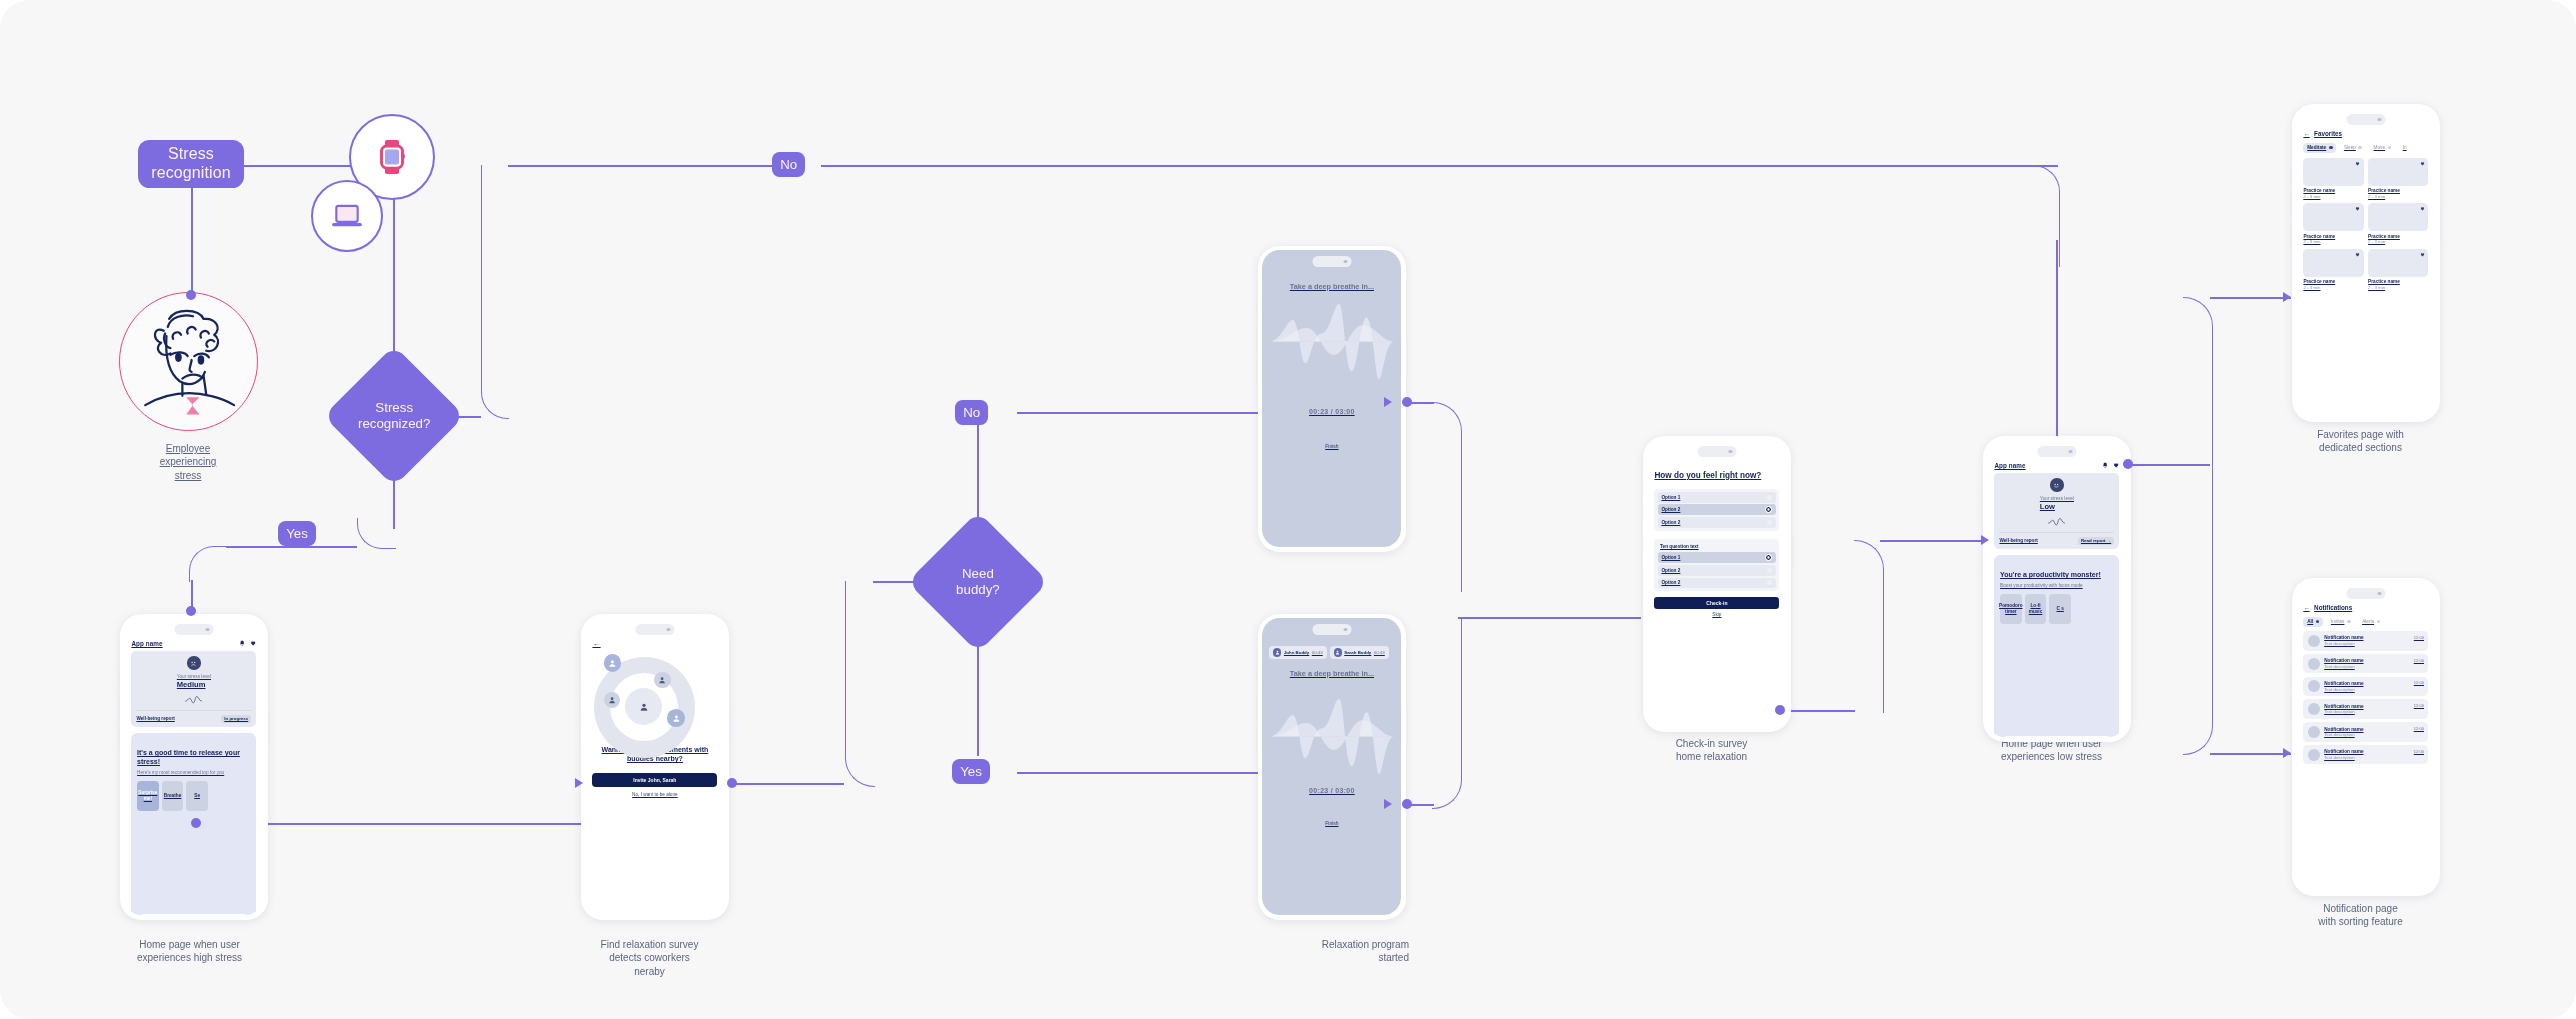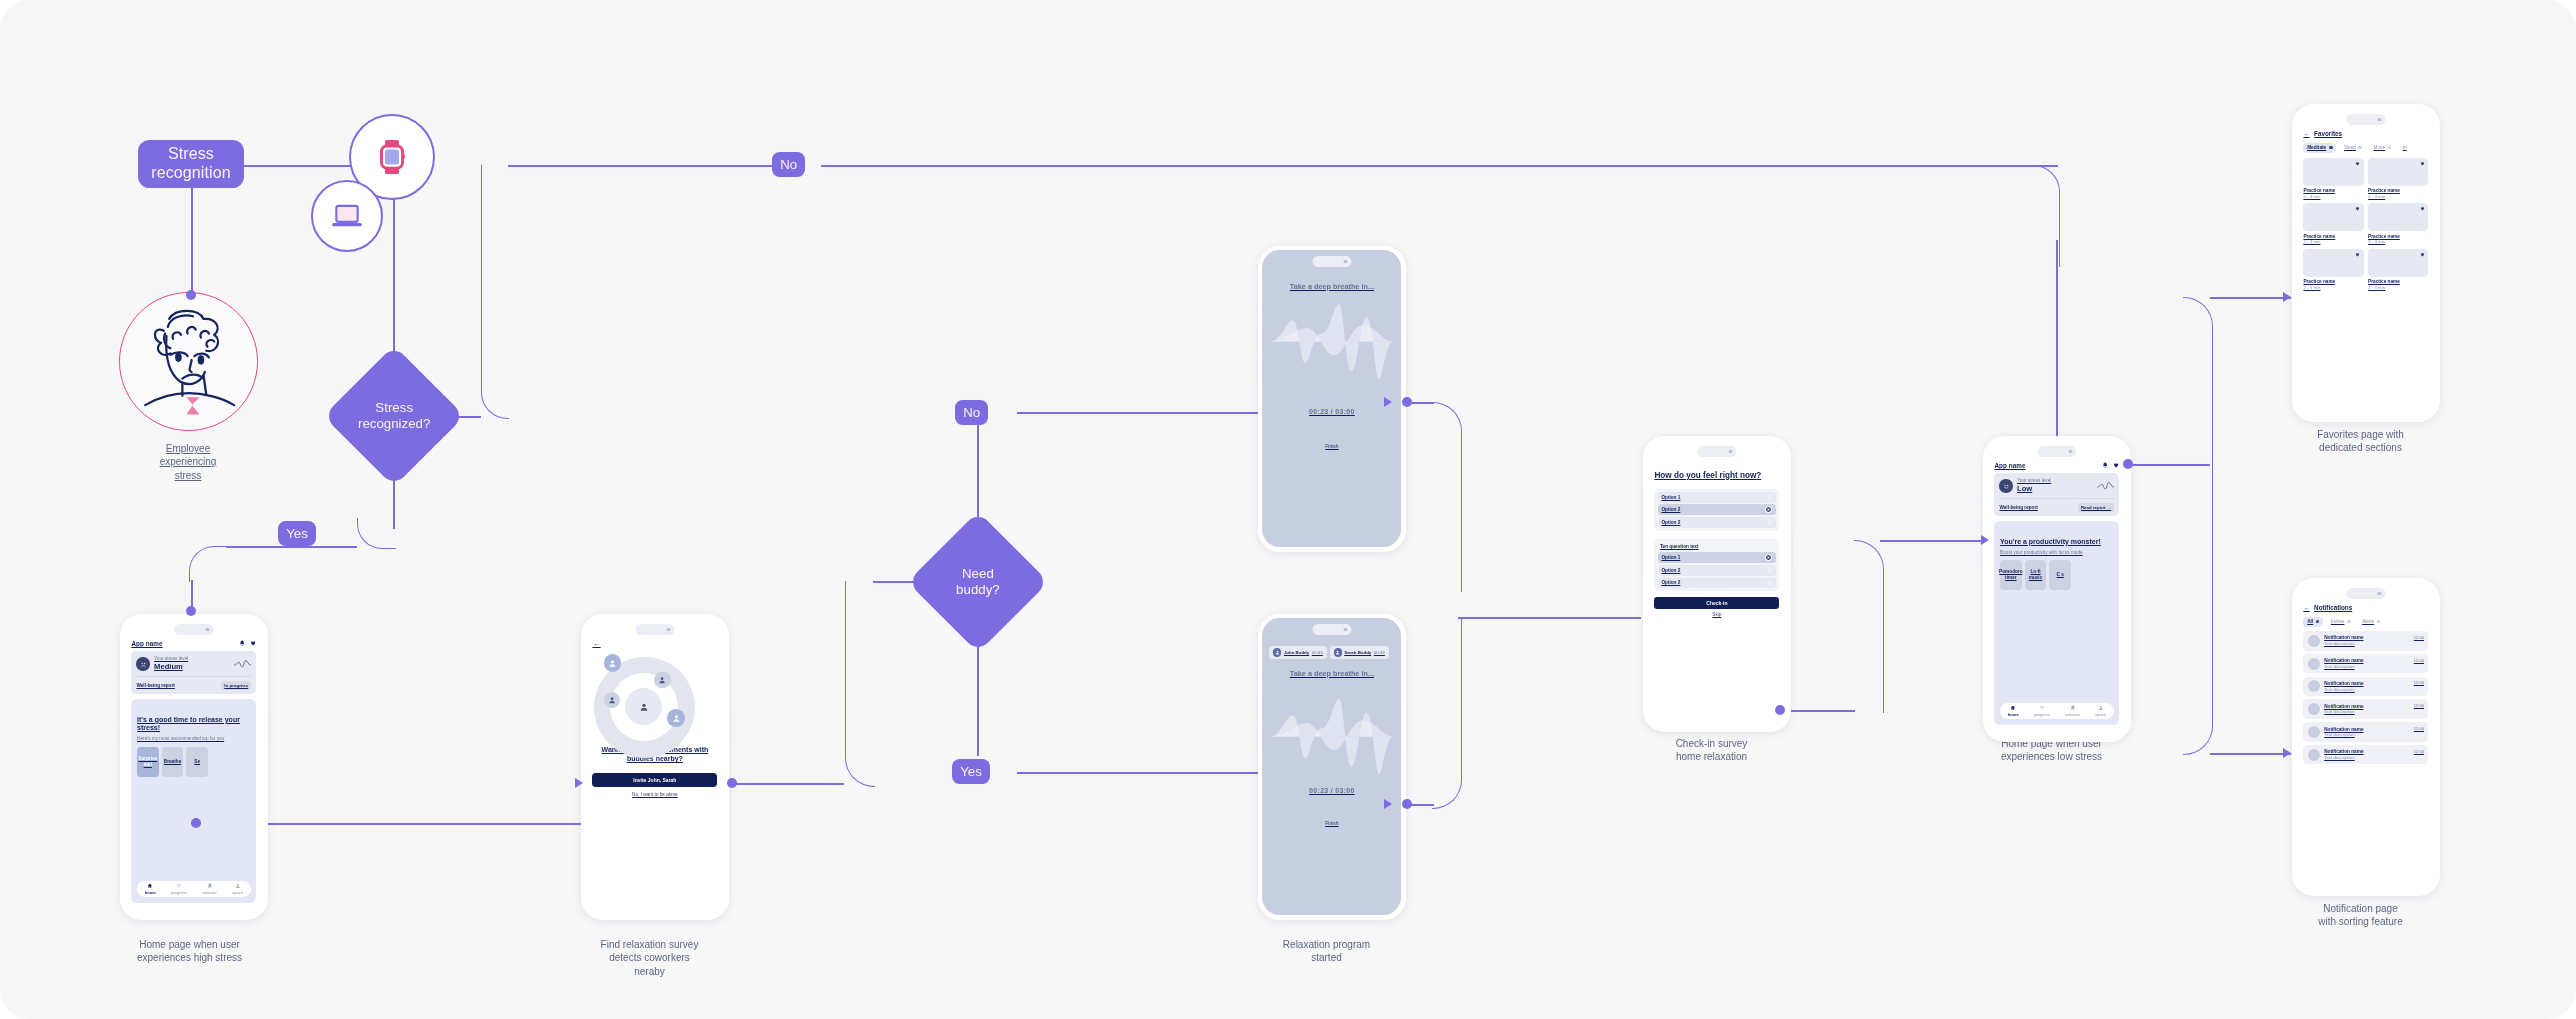--- a/index.html
+++ b/index.html
@@ -72,21 +72,21 @@
   .side-btn{position:absolute;background:#ececf0;border-radius:1.9px;}
   
   .scr{position:absolute;inset:0;padding:6.3px 7px;box-sizing:border-box;
        padding-top:21.5px;font-size:5.7px;color:#13205c;text-decoration:underline;}
   .app-top{display:flex;align-items:center;justify-content:space-between;margin-bottom:4.4px;}
   .app-name{font-weight:700;font-size:6.3px;color:#13205c;letter-spacing:0.1px;}
   .app-icons{display:flex;gap:4.4px;align-items:center;}
   .ic{width:6.3px;height:6.3px;fill:#1c2a63;}
   .stress-card{background:#e6e9f2;border-radius:5px;padding:5px 5px 0 5px;}
   .stress-row{display:flex;align-items:center;gap:4.4px;padding-bottom:4.4px;
-              border-bottom:0.6px solid #d5dae7;}
+              border-bottom:0.6px solid #d5dae7;flex-direction:column;}
   .face{width:13.3px;height:13.3px;border-radius:50%;background:#3b4570;flex:none;
         display:flex;align-items:center;justify-content:center;}
   .stress-txt{flex:1;}
   .stress-lbl{font-size:4.7px;color:#6d7590;line-height:1.3;}
   .stress-val{font-size:7.6px;font-weight:700;color:#13205c;line-height:1.25;}
   .spark{width:17.7px;height:11.4px;flex:none;}
   .report-row{display:flex;align-items:center;justify-content:space-between;padding:3.8px 0;}
   .report-lbl{font-size:4.7px;font-weight:700;color:#13205c;}
   .report-badge{font-size:4.4px;font-weight:700;color:#13205c;background:#d5dae7;
                 border-radius:2.5px;padding:1.9px 3.2px;}
@@ -502,21 +502,21 @@
         <div class="breathe-h" style="margin-top:10px;">Take a deep breathe in...</div>
         <svg class="wave" style="margin-top:17.7px;" viewBox="0 0 200 120" preserveAspectRatio="none">
           <path d="M0 60 C20 60 28 28 38 28 C48 28 50 92 58 92 C66 92 70 48 84 48 C98 48 104 4 112 4 C120 4 122 104 132 104 C142 104 146 24 156 24 C166 24 170 116 176 116 C182 116 186 60 200 60 L200 60 C186 60 182 60 176 60 C170 60 166 60 156 60 C146 60 142 60 132 60 C122 60 120 60 112 60 C104 60 98 60 84 60 C70 60 66 60 58 60 C50 60 48 60 38 60 C28 60 20 60 0 60 Z" fill="#e4e7f2" opacity=".85"></path>
           <path d="M0 60 C30 60 40 40 60 40 C80 40 86 80 104 80 C122 80 130 36 150 36 C170 36 180 60 200 60 Z" fill="#f0f2f8" opacity=".6"></path>
         </svg>
         <div class="timer" style="margin-top:8.8px;">00:23 / 03:00</div>
         <div class="finish" style="margin-top:26.5px;">Finish</div>
       </div>
     </div>
   </div>
-  <div class="caption" style="left:1244px;top:938px;width:165px;">Relaxation program
+  <div class="caption" style="left:1244px;top:938px;width:165px;text-align:right;">Relaxation program
 started</div>
 
   <div class="phone" style="left:1643px;top:436px;width:139px;height:287px;">
     <div class="side-btn" style="left:-1.9px;top:57px;width:1.9px;height:15px;"></div>
     <div class="side-btn" style="left:-1.9px;top:81px;width:1.9px;height:25px;"></div>
     <div class="side-btn" style="left:-1.9px;top:112px;width:1.9px;height:25px;"></div>
     <div class="side-btn" style="right:-1.9px;top:95px;width:1.9px;height:37px;"></div>
     <div class="phone-inner">
       <div class="notch">
           <i></i>

